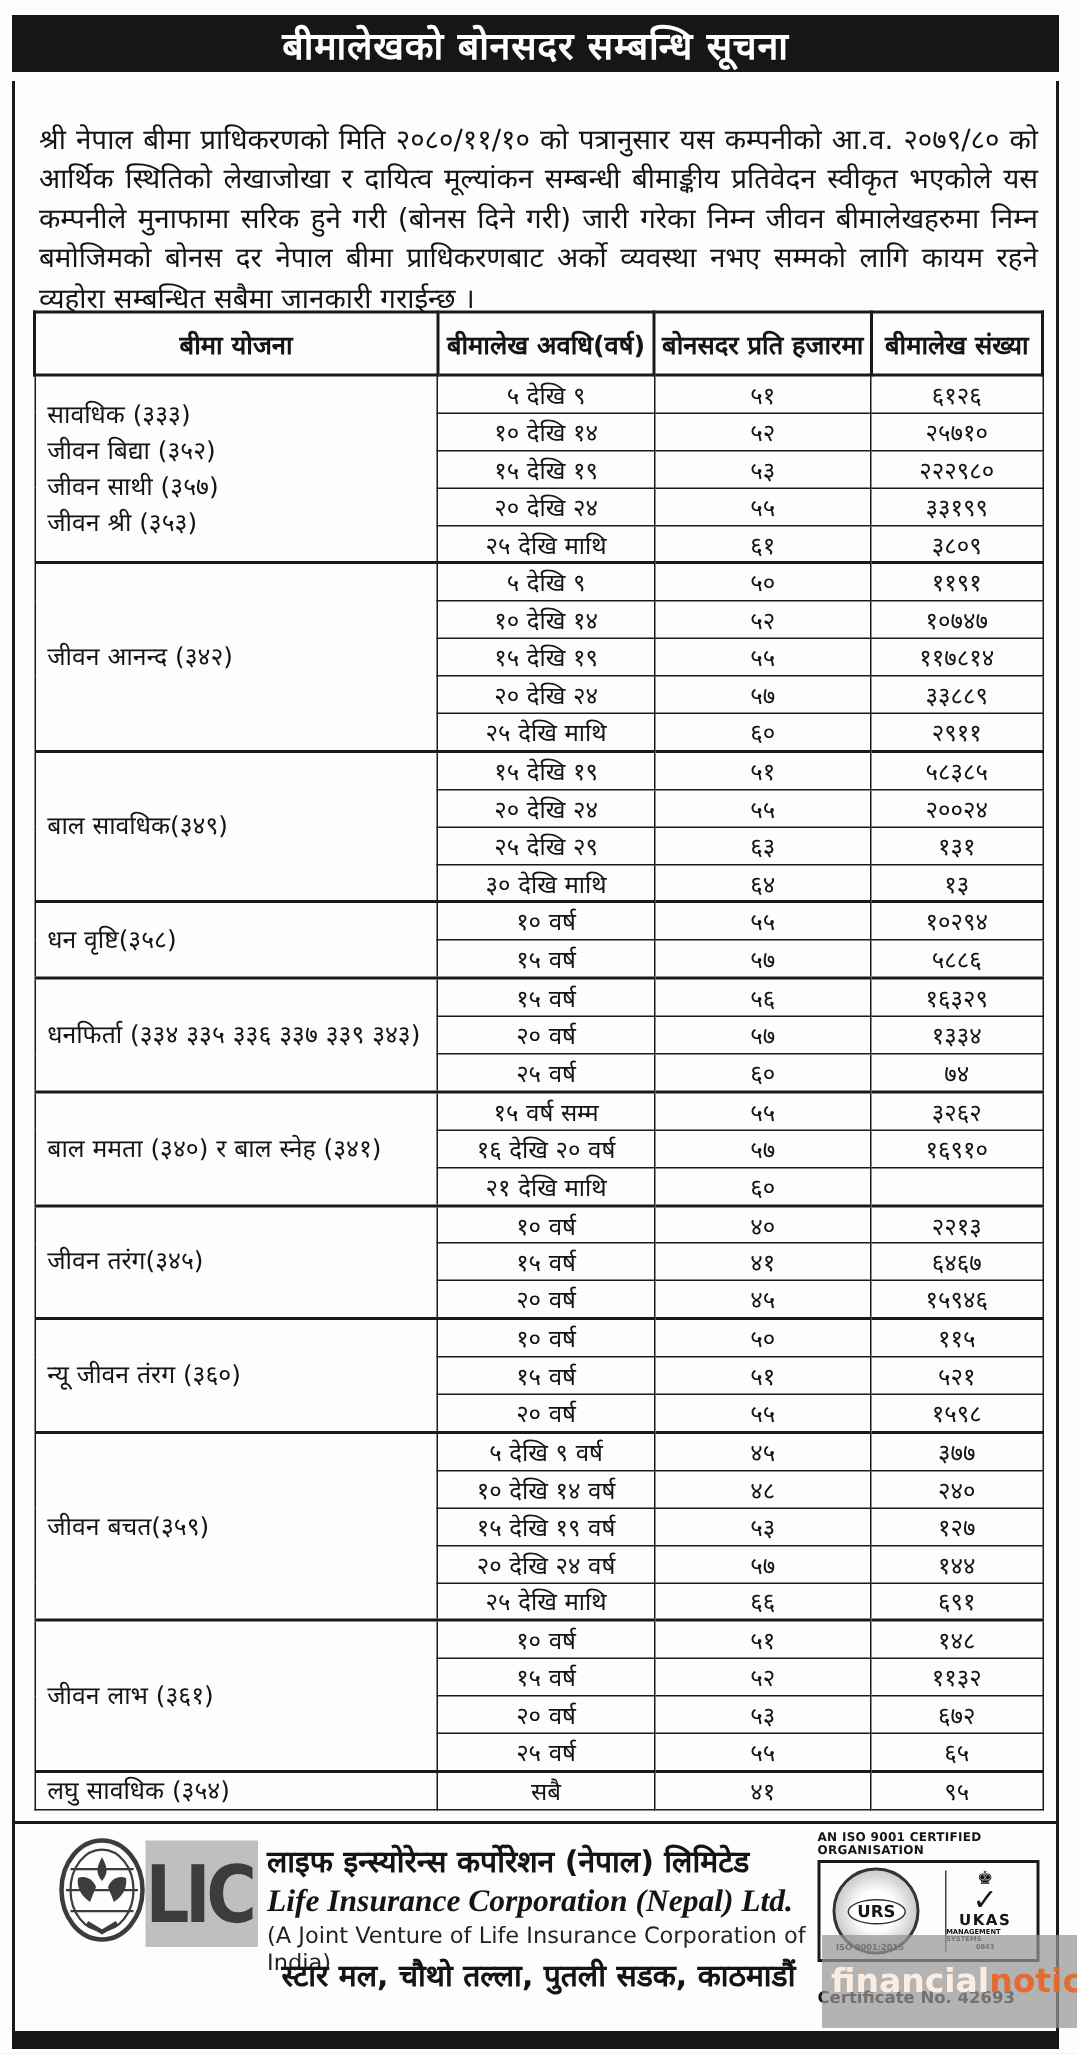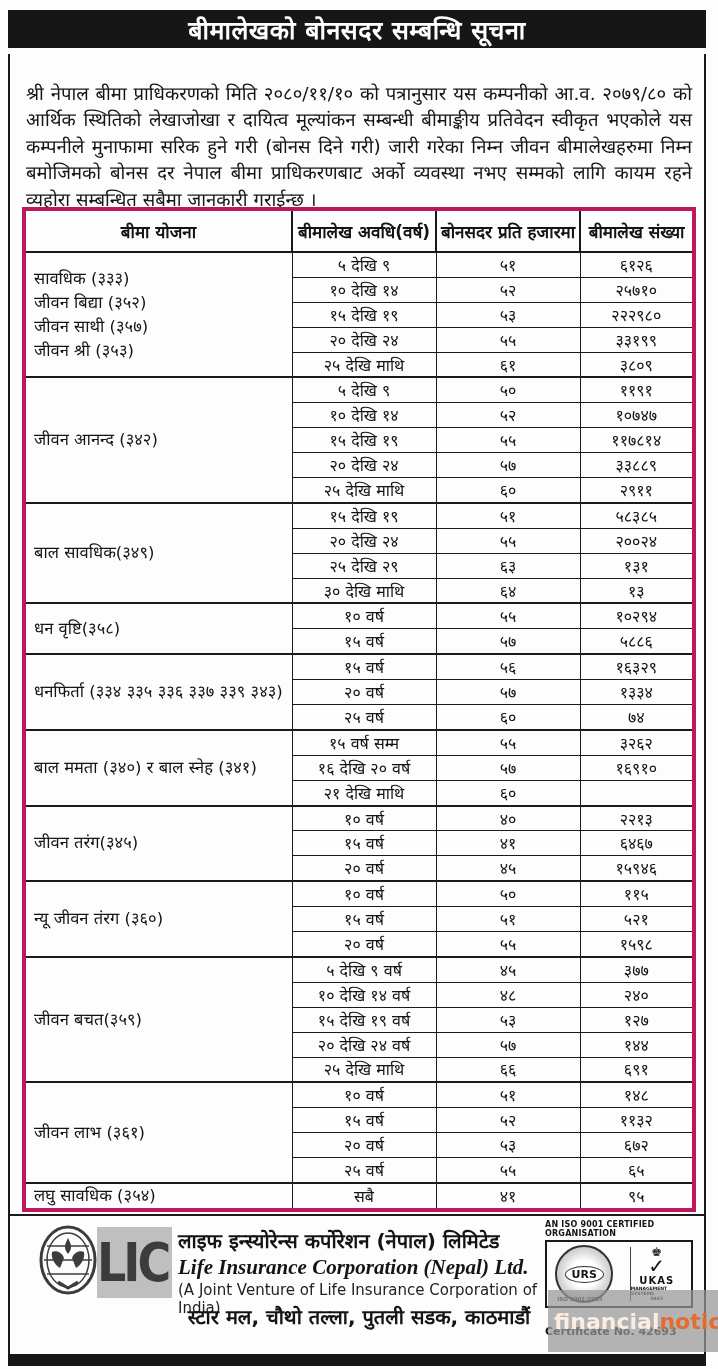--- a/index.html
+++ b/index.html
@@ -6,21 +6,21 @@
   .page{position:relative;width:718px;height:1369px;background:#fdfdfd;overflow:hidden;
         font-family:"DejaVu Sans",sans-serif;color:#141414;margin:0 auto;}
   .title-bar{position:absolute;left:8px;top:10px;width:698px;height:38px;background:#161616;
         color:#fff;display:flex;align-items:center;justify-content:center;
         font-size:25px;font-weight:bold;letter-spacing:.5px;}
   .frame{position:absolute;left:8px;top:54px;width:698px;height:1300px;
         border-left:2px solid #1a1a1a;border-right:2px solid #1a1a1a;box-sizing:border-box;}
   .intro{position:absolute;left:26px;top:62px;width:666px;font-size:18.5px;line-height:26.5px;
         text-align:justify;font-weight:500;}
   table.bonus{position:absolute;left:22px;top:207px;width:674px;border-collapse:collapse;
-        table-layout:fixed;border:4px solid #be185d;}
+        table-layout:fixed;border:1px solid #be185d;}
   table.bonus th{border:2px solid #1a1a1a;font-size:17px;font-weight:bold;height:40px;
         padding:0 2px;background:#fdfdfd;}
   table.bonus td{border:1.5px solid #1a1a1a;font-size:16px;height:23.9px;padding:0 3px;
         text-align:center;overflow:hidden;}
   table.bonus td.plan-cell{text-align:left;padding-left:8px;white-space:pre-line;
         line-height:24px;font-size:16.5px;vertical-align:middle;}
   table.bonus tr.group-start td{border-top:2px solid #1a1a1a;}
   .col-plan{width:40%;} .col-period{width:21.5%;} .col-rate{width:21.5%;} .col-count{width:17%;}
   .footer-rule{position:absolute;left:8px;top:1214px;width:698px;height:0;
         border-top:2.5px solid #1a1a1a;}

